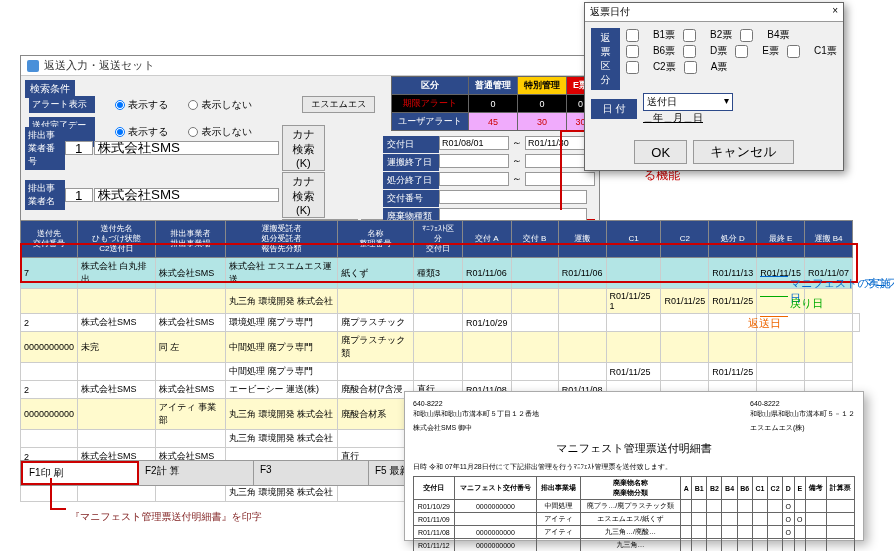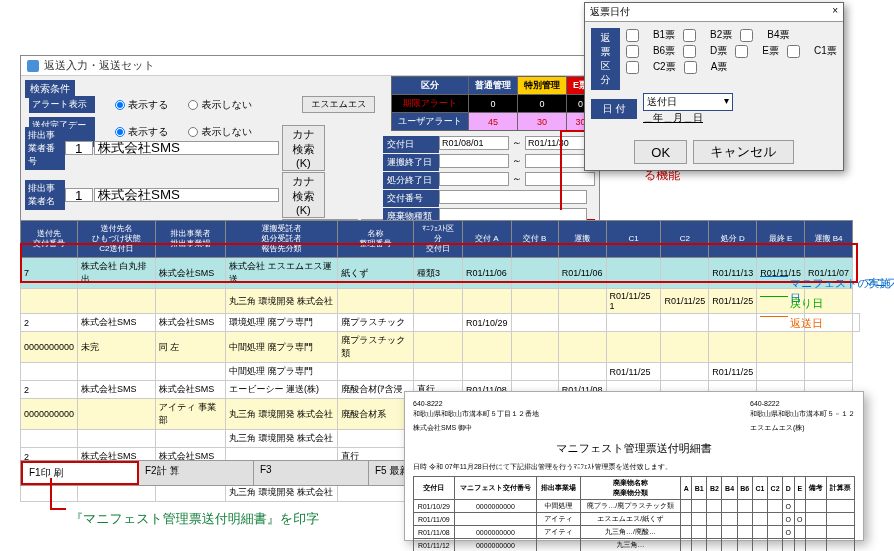--- a/index.html
+++ b/index.html
@@ -68,21 +68,21 @@
   .dchecks { display: flex; flex-wrap: wrap; gap: 2px 8px; margin-left: 6px; }
   .dchecks label { display: flex; align-items: center; gap: 14px; font-size: 10px; }
   .dselect { background: #fff; border: 1px solid #2d4a8a; padding: 1px 3px; font-size: 10px; width: 90px; margin-left: 6px; }
   .ddate { margin-left: 6px; font-size: 10px; text-decoration: underline; }
   .dialog-buttons { display: flex; gap: 6px; justify-content: center; padding: 6px; }
   .dialog-buttons button { padding: 2px 16px; border: 1px solid #999; background: #e8e8e8; font-size: 13px; }
 
   
   .callout { position: absolute; color: #c00; font-size: 12px; line-height: 15px; }
   .callout-blue { position: absolute; color: #06c; font-size: 11px; }
-  .callout-black { position: absolute; color: #15803d; font-size: 13px; }
+  .callout-black { position: absolute; color: #7f1d1d; font-size: 10px; }
 
   
   .line { position: absolute; background: #c00; }
 
   
   .report { position: absolute; right: 30px; bottom: 10px; width: 460px; height: 150px; background: #fff; border: 1px solid #aaa; box-shadow: 4px 4px 10px rgba(0,0,0,0.3); padding: 8px; font-size: 8px; z-index: 50; }
   .report h3 { text-align: center; font-size: 11px; font-weight: normal; margin: 6px 0; }
   .report .addr { font-size: 7px; margin-bottom: 2px; }
   .report-table { border-collapse: collapse; width: 100%; font-size: 7px; margin-top: 4px; }
   .report-table th, .report-table td { border: 1px solid #666; padding: 1px 2px; text-align: center; }
@@ -625,21 +625,21 @@
         </tr>
       </tbody>
     </table>
 
 </div>
 
 <div class="callout" style="right:110px; top:138px; width:140px">表示されたマニフェストに日付をまとめて入力する機能</div>
 <div class="callout-blue" style="right:-90px; top:275px; width:120px; left:auto;">マニフェストの実施日</div>
 <div style="position:absolute; left:790px; top:276px; color:#06c; font-size:11px">マニフェストの実施日</div>
 <div style="position:absolute; left:790px; top:296px; color:#0a0; font-size:11px">戻り日</div>
-<div style="position:absolute; left:790px; top:316px; color:#e60; font-size:11px">返送日</div>
+<div style="position:absolute; left:748px; top:316px; color:#e60; font-size:11px">返送日</div>
 <div class="callout-black" style="left:70px; top:510px;">『マニフェスト管理票送付明細書』を印字</div>
 
 <div class="line" style="left:560px; top:130px; width:2px; height:80px"></div>
 <div class="line" style="left:560px; top:130px; width:100px; height:2px"></div>
 <div class="line" style="left:50px; top:478px; width:2px; height:30px"></div>
 <div class="line" style="left:50px; top:508px; width:16px; height:2px"></div>
 <div class="line" style="left:760px; top:276px; width:28px; height:1px; background:#06c"></div>
 <div class="line" style="left:760px; top:296px; width:28px; height:1px; background:#0a0"></div>
 <div class="line" style="left:760px; top:316px; width:28px; height:1px; background:#e60"></div>
 

